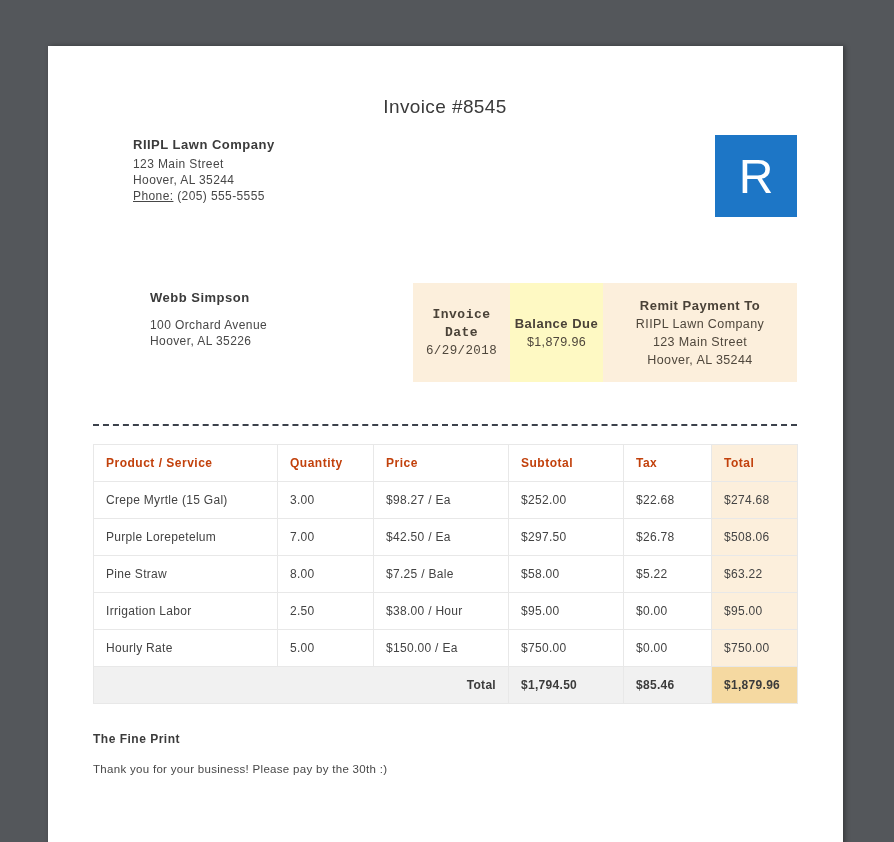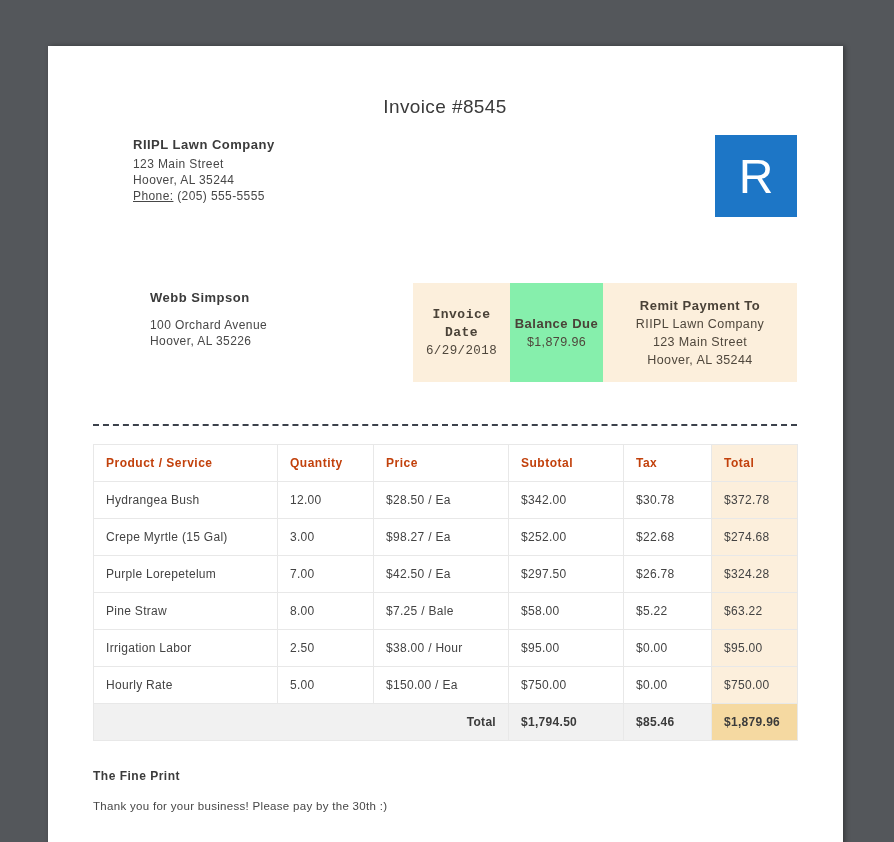--- a/index.html
+++ b/index.html
@@ -187,21 +187,21 @@
     <div class="customer-block">
       <div class="customer-name">Webb Simpson</div>
       <div class="addr-line">100 Orchard Avenue</div>
       <div class="addr-line">Hoover, AL 35226</div>
     </div>
     <div class="summary-box">
       <div class="sum-cell cell-invoice-date" style="background:#fcefdc;">
         <div class="sum-label">Invoice Date</div>
         <div class="sum-value">6/29/2018</div>
       </div>
-      <div class="sum-cell cell-balance-due" style="background:#86efac;">
+      <div class="sum-cell cell-balance-due" style="background:#fef9c3;">
         <div class="sum-label">Balance Due</div>
         <div class="sum-value">$1,879.96</div>
       </div>
       <div class="sum-cell cell-remit" style="background:#fcefdc;">
         <div class="sum-label">Remit Payment To</div>
         <div class="sum-value">RIIPL Lawn Company</div>
         <div class="sum-value">123 Main Street</div>
         <div class="sum-value">Hoover, AL 35244</div>
       </div>
     </div>
@@ -223,42 +223,34 @@
         <th>Product / Service</th>
         <th>Quantity</th>
         <th>Price</th>
         <th>Subtotal</th>
         <th>Tax</th>
         <th class="col-total-bg">Total</th>
       </tr>
     </thead>
     <tbody>
       <tr>
-        <td>Hydrangea Bush</td>
-        <td>12.00</td>
-        <td>$28.50 / Ea</td>
-        <td>$342.00</td>
-        <td>$30.78</td>
-        <td class="col-total-bg">$372.78</td>
-      </tr>
-      <tr>
         <td>Crepe Myrtle (15 Gal)</td>
         <td>3.00</td>
         <td>$98.27 / Ea</td>
         <td>$252.00</td>
         <td>$22.68</td>
         <td class="col-total-bg">$274.68</td>
       </tr>
       <tr>
         <td>Purple Lorepetelum</td>
         <td>7.00</td>
         <td>$42.50 / Ea</td>
         <td>$297.50</td>
         <td>$26.78</td>
-        <td class="col-total-bg">$324.28</td>
+        <td class="col-total-bg">$508.06</td>
       </tr>
       <tr>
         <td>Pine Straw</td>
         <td>8.00</td>
         <td>$7.25 / Bale</td>
         <td>$58.00</td>
         <td>$5.22</td>
         <td class="col-total-bg">$63.22</td>
       </tr>
       <tr>

